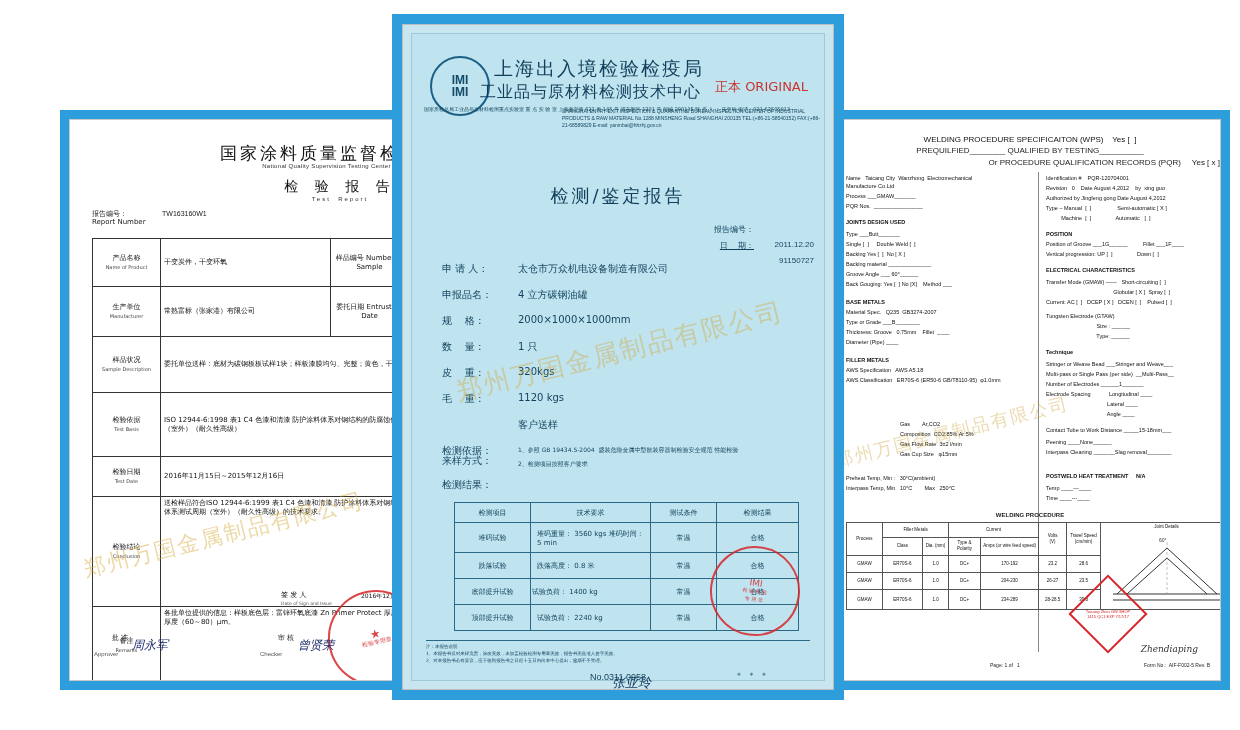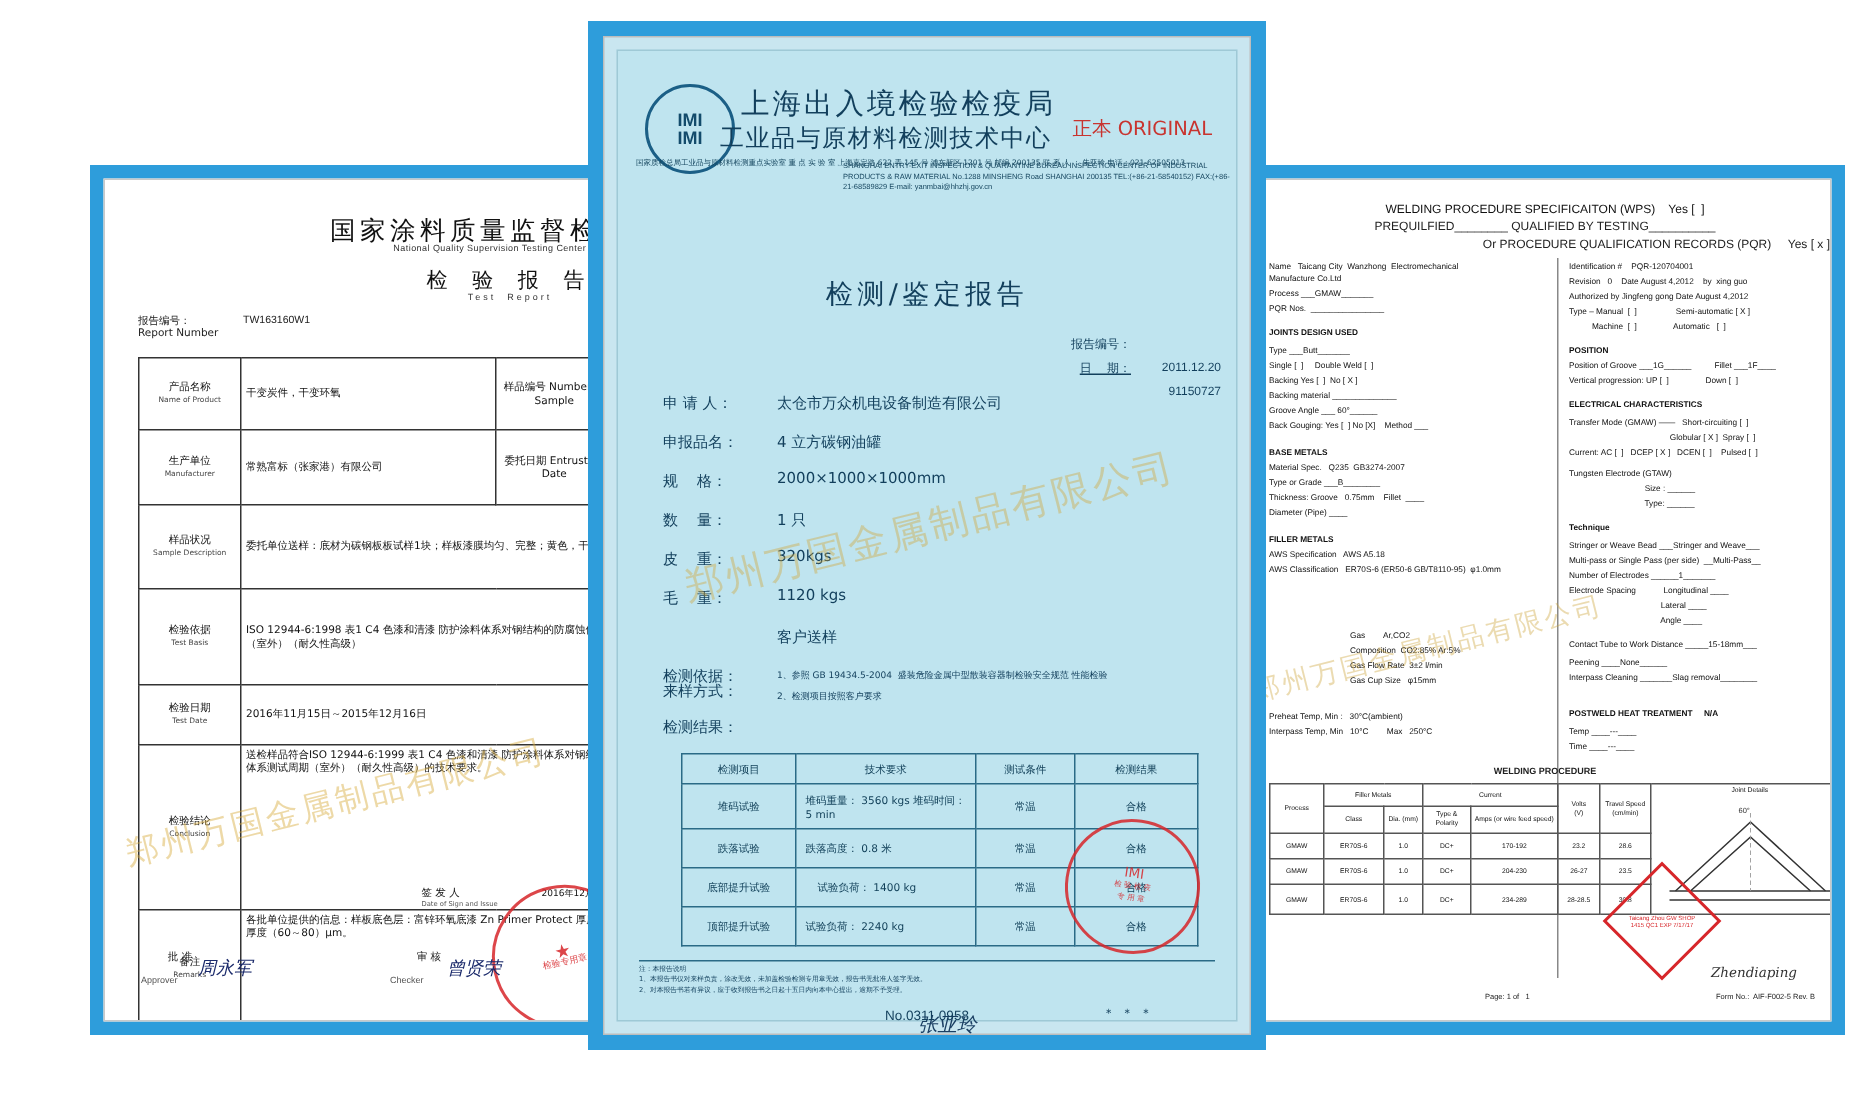--- a/index.html
+++ b/index.html
@@ -446,21 +446,21 @@
             <td class="cn">合格</td>
           </tr>
           <tr style="height:26px">
             <td class="cn">跌落试验</td>
             <td class="cn" style="text-align:left;padding-left:6px;">跌落高度：  0.8 米</td>
             <td class="cn">常温</td>
             <td class="cn">合格</td>
           </tr>
           <tr style="height:26px">
             <td class="cn">底部提升试验</td>
-            <td class="cn" style="text-align:left;padding-left:14px;">试验负荷：  1400 kg</td>
+            <td class="cn" style="text-align:left;padding-left:1px;">试验负荷：  1400 kg</td>
             <td class="cn">常温</td>
             <td class="cn">合格</td>
           </tr>
           <tr style="height:26px">
             <td class="cn">顶部提升试验</td>
             <td class="cn" style="text-align:left;padding-left:6px;">试验负荷：  2240 kg</td>
             <td class="cn">常温</td>
             <td class="cn">合格</td>
           </tr>
         </tbody>

